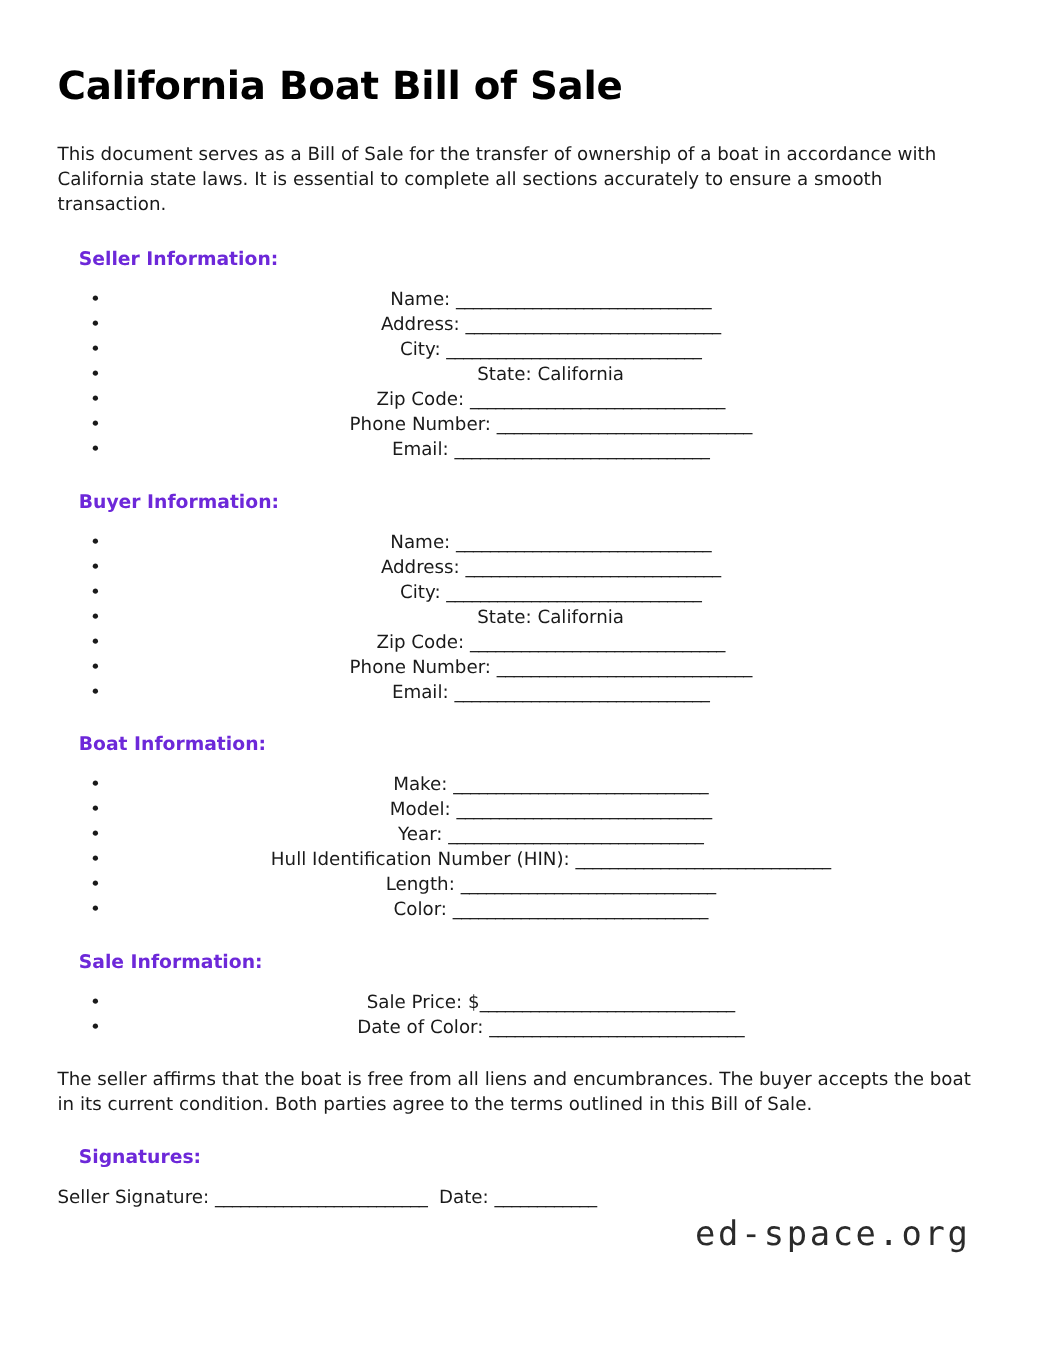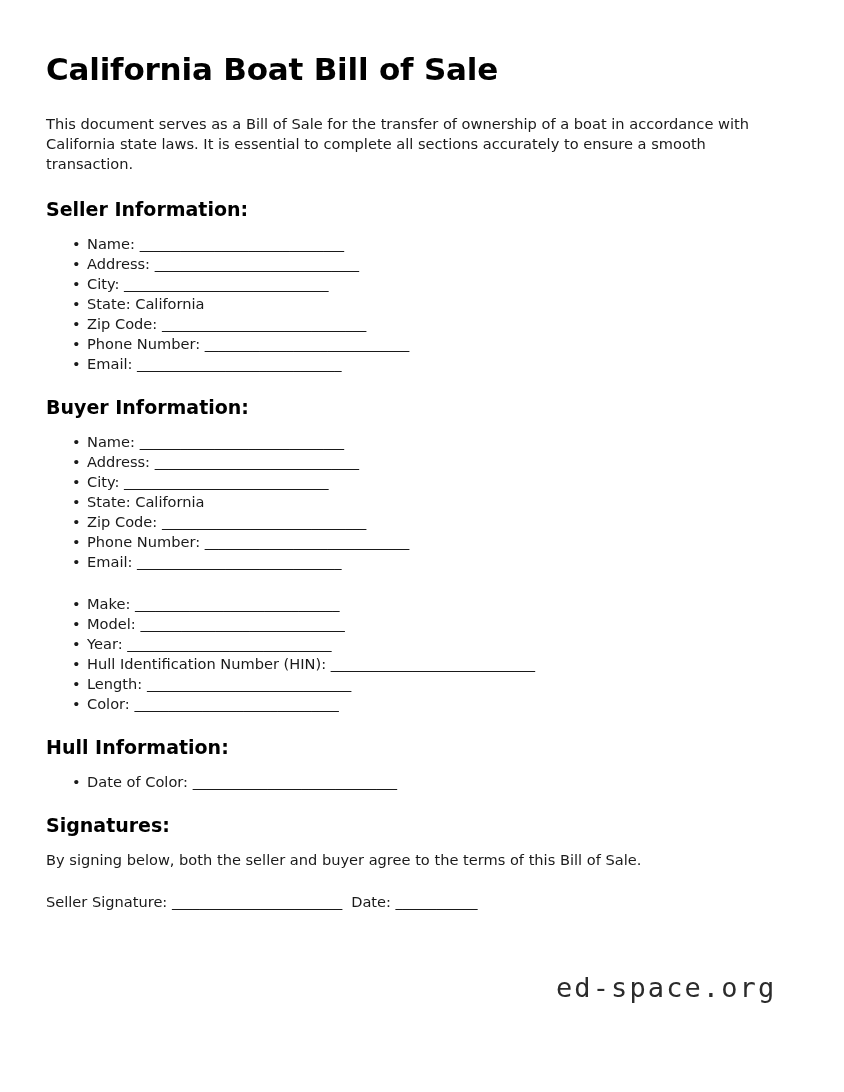--- a/index.html
+++ b/index.html
@@ -46,30 +46,31 @@
 
   .intro {
     font-size: 14.6px;
     line-height: 20px;
     margin: 4px 0 24px 0;
     color: #1a1a1a;
     max-width: 745px;
   }
 
   .section-heading {
-    font-size: 19px;
+    font-size: 15px;
     font-weight: bold;
-    margin: 0 0 14px 0;
-    color: #000000;
+    margin: 0 0 14px 17px;
+    color: #6d28d9;
   }
 
   ul.field-list {
     list-style: none;
     margin: 0 0 22px 0;
     padding: 0;
+    text-align: center;
   }
   ul.field-list li {
     position: relative;
     padding-left: 41px;
     font-size: 14.6px;
     line-height: 20px;
     color: #1a1a1a;
     white-space: nowrap;
   }
   ul.field-list li::before {
@@ -144,37 +145,39 @@
     <ul class="field-list">
       <li><span>Name:</span> <span class="blank">______________________________</span></li>
       <li><span>Address:</span> <span class="blank">______________________________</span></li>
       <li><span>City:</span> <span class="blank">______________________________</span></li>
       <li><span>State:</span> <span>California</span></li>
       <li><span>Zip Code:</span> <span class="blank">______________________________</span></li>
       <li><span>Phone Number:</span> <span class="blank">______________________________</span></li>
       <li><span>Email:</span> <span class="blank">______________________________</span></li>
     </ul>
 
+    <h2 class="section-heading">Boat Information:</h2>
     <ul class="field-list">
       <li><span>Make:</span> <span class="blank">______________________________</span></li>
       <li><span>Model:</span> <span class="blank">______________________________</span></li>
       <li><span>Year:</span> <span class="blank">______________________________</span></li>
       <li><span>Hull Identification Number (HIN):</span> <span class="blank">______________________________</span></li>
       <li><span>Length:</span> <span class="blank">______________________________</span></li>
       <li><span>Color:</span> <span class="blank">______________________________</span></li>
     </ul>
 
-    <h2 class="section-heading">Hull Information:</h2>
+    <h2 class="section-heading">Sale Information:</h2>
     <ul class="field-list">
+      <li><span>Sale Price: $</span><span class="blank">______________________________</span></li>
       <li><span>Date of Color:</span> <span class="blank">______________________________</span></li>
     </ul>
 
+    <p class="para">The seller affirms that the boat is free from all liens and encumbrances. The buyer accepts the boat in its current condition. Both parties agree to the terms outlined in this Bill of Sale.</p>
 
     <h2 class="section-heading">Signatures:</h2>
-    <p class="para">By signing below, both the seller and buyer agree to the terms of this Bill of Sale.</p>
 
     <div class="sig-block">
       <div class="sig-line"><span>Seller Signature:</span> <span class="blank">_________________________</span>&nbsp; <span>Date:</span> <span class="blank">____________</span></div>
     </div>
 
   </div>
 
   <div class="watermark">ed-space.org</div>
 </div>
 

